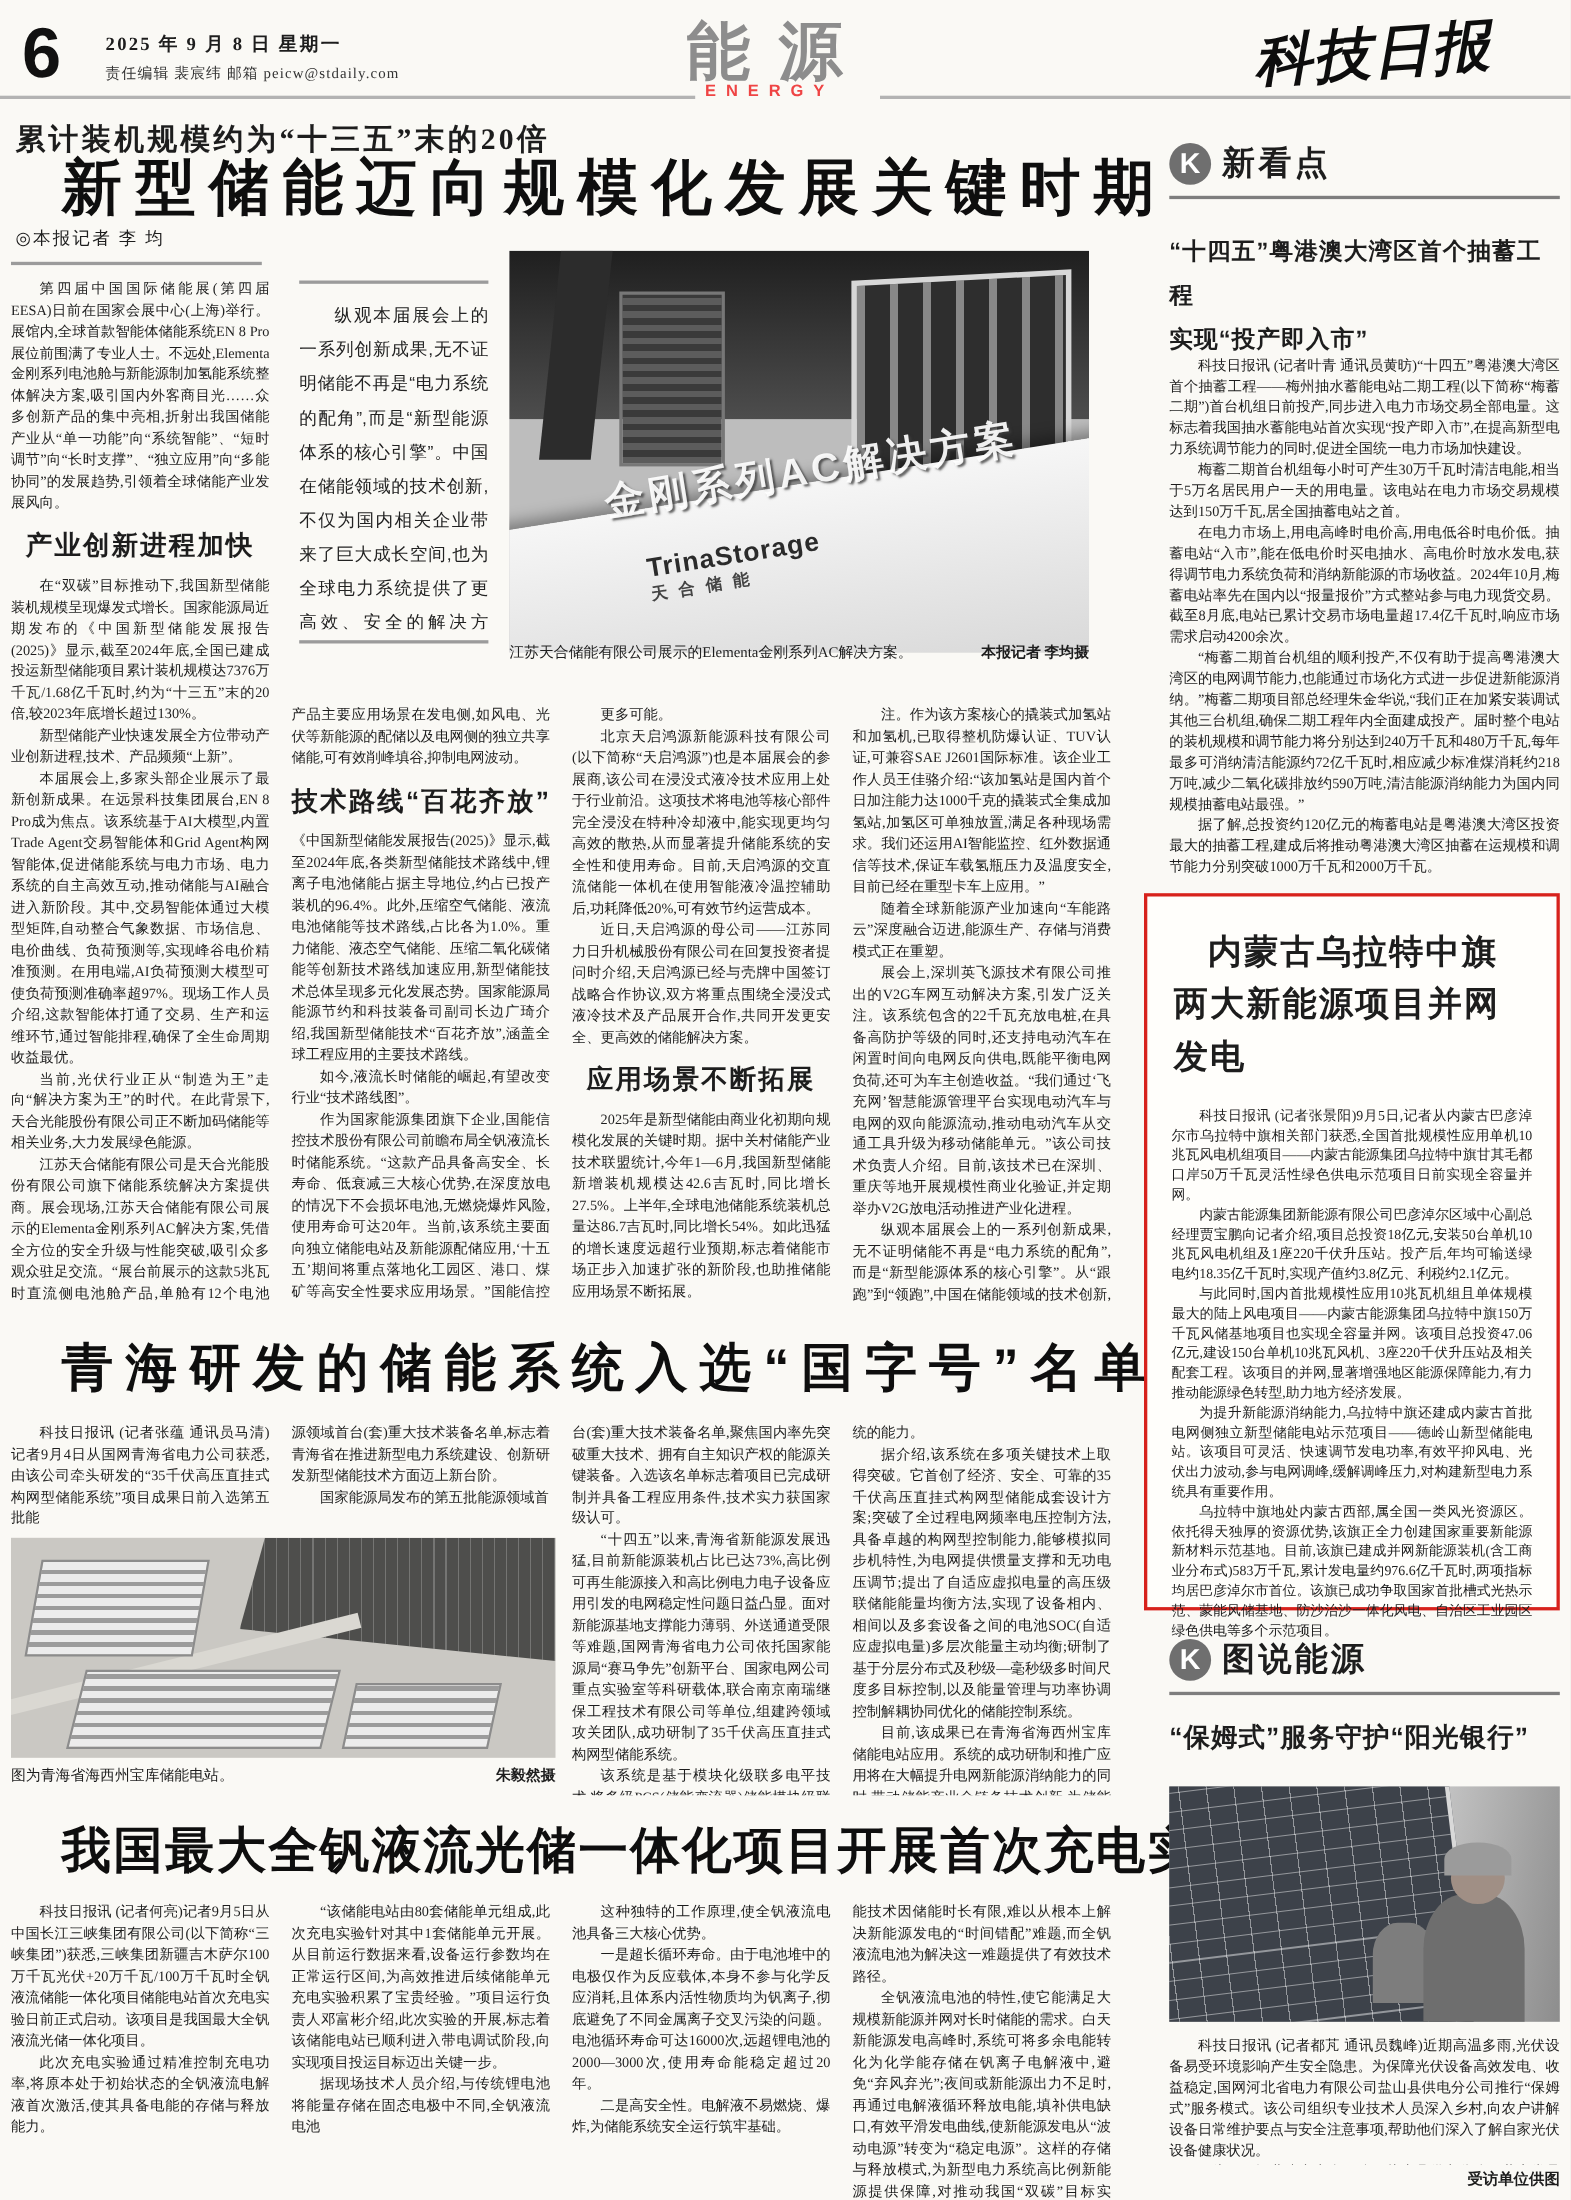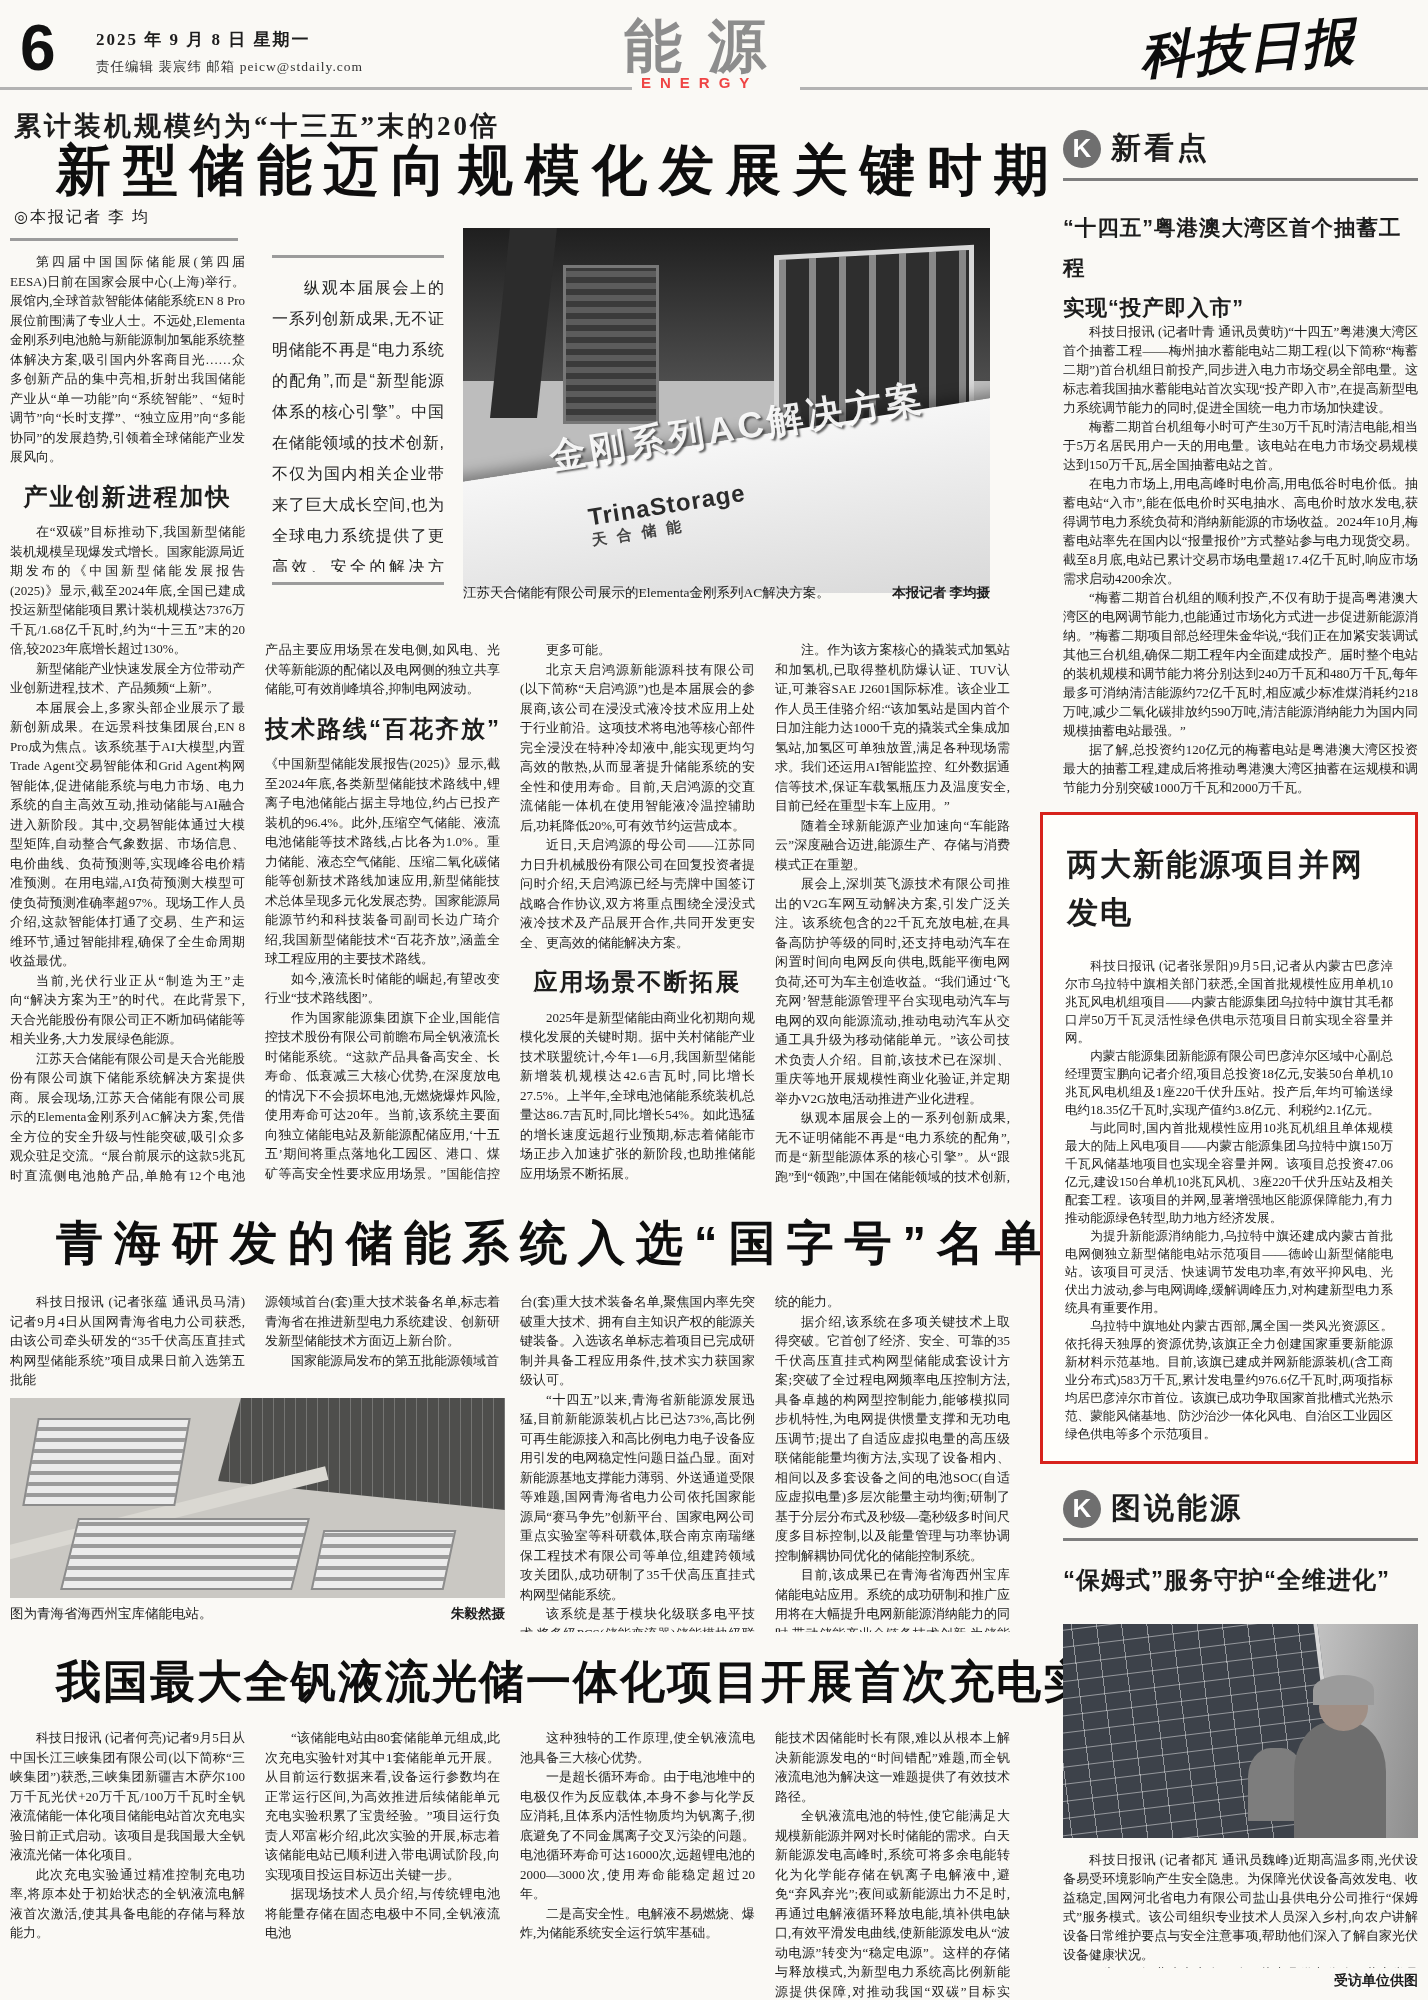--- a/index.html
+++ b/index.html
@@ -237,40 +237,41 @@
         <p>科技日报讯 (记者叶青 通讯员黄昉)“十四五”粤港澳大湾区首个抽蓄工程——梅州抽水蓄能电站二期工程(以下简称“梅蓄二期”)首台机组日前投产,同步进入电力市场交易全部电量。这标志着我国抽水蓄能电站首次实现“投产即入市”,在提高新型电力系统调节能力的同时,促进全国统一电力市场加快建设。</p>
         <p>梅蓄二期首台机组每小时可产生30万千瓦时清洁电能,相当于5万名居民用户一天的用电量。该电站在电力市场交易规模达到150万千瓦,居全国抽蓄电站之首。</p>
         <p>在电力市场上,用电高峰时电价高,用电低谷时电价低。抽蓄电站“入市”,能在低电价时买电抽水、高电价时放水发电,获得调节电力系统负荷和消纳新能源的市场收益。2024年10月,梅蓄电站率先在国内以“报量报价”方式整站参与电力现货交易。截至8月底,电站已累计交易市场电量超17.4亿千瓦时,响应市场需求启动4200余次。</p>
         <p>“梅蓄二期首台机组的顺利投产,不仅有助于提高粤港澳大湾区的电网调节能力,也能通过市场化方式进一步促进新能源消纳。”梅蓄二期项目部总经理朱金华说,“我们正在加紧安装调试其他三台机组,确保二期工程年内全面建成投产。届时整个电站的装机规模和调节能力将分别达到240万千瓦和480万千瓦,每年最多可消纳清洁能源约72亿千瓦时,相应减少标准煤消耗约218万吨,减少二氧化碳排放约590万吨,清洁能源消纳能力为国内同规模抽蓄电站最强。”</p>
         <p>据了解,总投资约120亿元的梅蓄电站是粤港澳大湾区投资最大的抽蓄工程,建成后将推动粤港澳大湾区抽蓄在运规模和调节能力分别突破1000万千瓦和2000万千瓦。</p>
       </div>
   </div>
 
   <div class="abs redbox" style="left:1040px;top:812px;width:372px;height:646px;">
     <div class="rb-headline" style="margin:26px 24px 0;">
+      <div style="text-indent:1em;">内蒙古乌拉特中旗</div>
       <div>两大新能源项目并网发电</div>
     </div>
     <div class="rc-body" style="margin:20px 22px 0;height:488px;font-size:12.6px;line-height:18px;">
       <div>
           <p>科技日报讯 (记者张景阳)9月5日,记者从内蒙古巴彦淖尔市乌拉特中旗相关部门获悉,全国首批规模性应用单机10兆瓦风电机组项目——内蒙古能源集团乌拉特中旗甘其毛都口岸50万千瓦灵活性绿色供电示范项目日前实现全容量并网。</p>
           <p>内蒙古能源集团新能源有限公司巴彦淖尔区域中心副总经理贾宝鹏向记者介绍,项目总投资18亿元,安装50台单机10兆瓦风电机组及1座220千伏升压站。投产后,年均可输送绿电约18.35亿千瓦时,实现产值约3.8亿元、利税约2.1亿元。</p>
           <p>与此同时,国内首批规模性应用10兆瓦机组且单体规模最大的陆上风电项目——内蒙古能源集团乌拉特中旗150万千瓦风储基地项目也实现全容量并网。该项目总投资47.06亿元,建设150台单机10兆瓦风机、3座220千伏升压站及相关配套工程。该项目的并网,显著增强地区能源保障能力,有力推动能源绿色转型,助力地方经济发展。</p>
           <p>为提升新能源消纳能力,乌拉特中旗还建成内蒙古首批电网侧独立新型储能电站示范项目——德岭山新型储能电站。该项目可灵活、快速调节发电功率,有效平抑风电、光伏出力波动,参与电网调峰,缓解调峰压力,对构建新型电力系统具有重要作用。</p>
           <p>乌拉特中旗地处内蒙古西部,属全国一类风光资源区。依托得天独厚的资源优势,该旗正全力创建国家重要新能源新材料示范基地。目前,该旗已建成并网新能源装机(含工商业分布式)583万千瓦,累计发电量约976.6亿千瓦时,两项指标均居巴彦淖尔市首位。该旗已成功争取国家首批槽式光热示范、蒙能风储基地、防沙治沙一体化风电、自治区工业园区绿色供电等多个示范项目。</p>
           <p>乌拉特中旗发展和改革委员会主任贺文奇表示,截至目前,乌拉特中旗已获批新能源项目6项(含储能),总规模158万千瓦,总投资约68亿元。作为全国电价洼地和风光资源富集区,乌拉特中旗将紧抓战略机遇,大力推动新能源耦合互补,通过“新能源+产业”模式,实现新能源供应消纳一体化发展。</p>
         </div>
     </div>
   </div>
 
   <div class="abs sec-head" style="left:1063px;top:1488px;">
     <div class="k-logo">K</div>
     <div class="sec-title">图说能源</div>
   </div>
   <div class="abs rule" style="left:1063px;top:1538px;width:355px;height:2.5px;background:#7e7e7e;"></div>
-  <div class="abs rc-headline" style="left:1063px;top:1560px;width:360px;font-size:24px;">“保姆式”服务守护“全维进化”</div>
+  <div class="abs rc-headline" style="left:1063px;top:1560px;width:360px;font-size:24px;">“保姆式”服务守护“阳光银行”</div>
 
   <div class="photo" style="left:1063px;top:1624px;width:355px;height:214px;background:linear-gradient(100deg,#9c9c9c 0%,#c6c6c6 62%,#8d8d8d 100%);">
     <div class="p3-panels"></div>
     <div class="p3-worker2"></div>
     <div class="p3-worker-body"></div>
     <div class="p3-worker-head"></div>
     <div class="p3-helmet"></div>
   </div>
 
   <div class="abs rc-body" style="left:1063px;top:1850px;width:355px;height:118px;">

